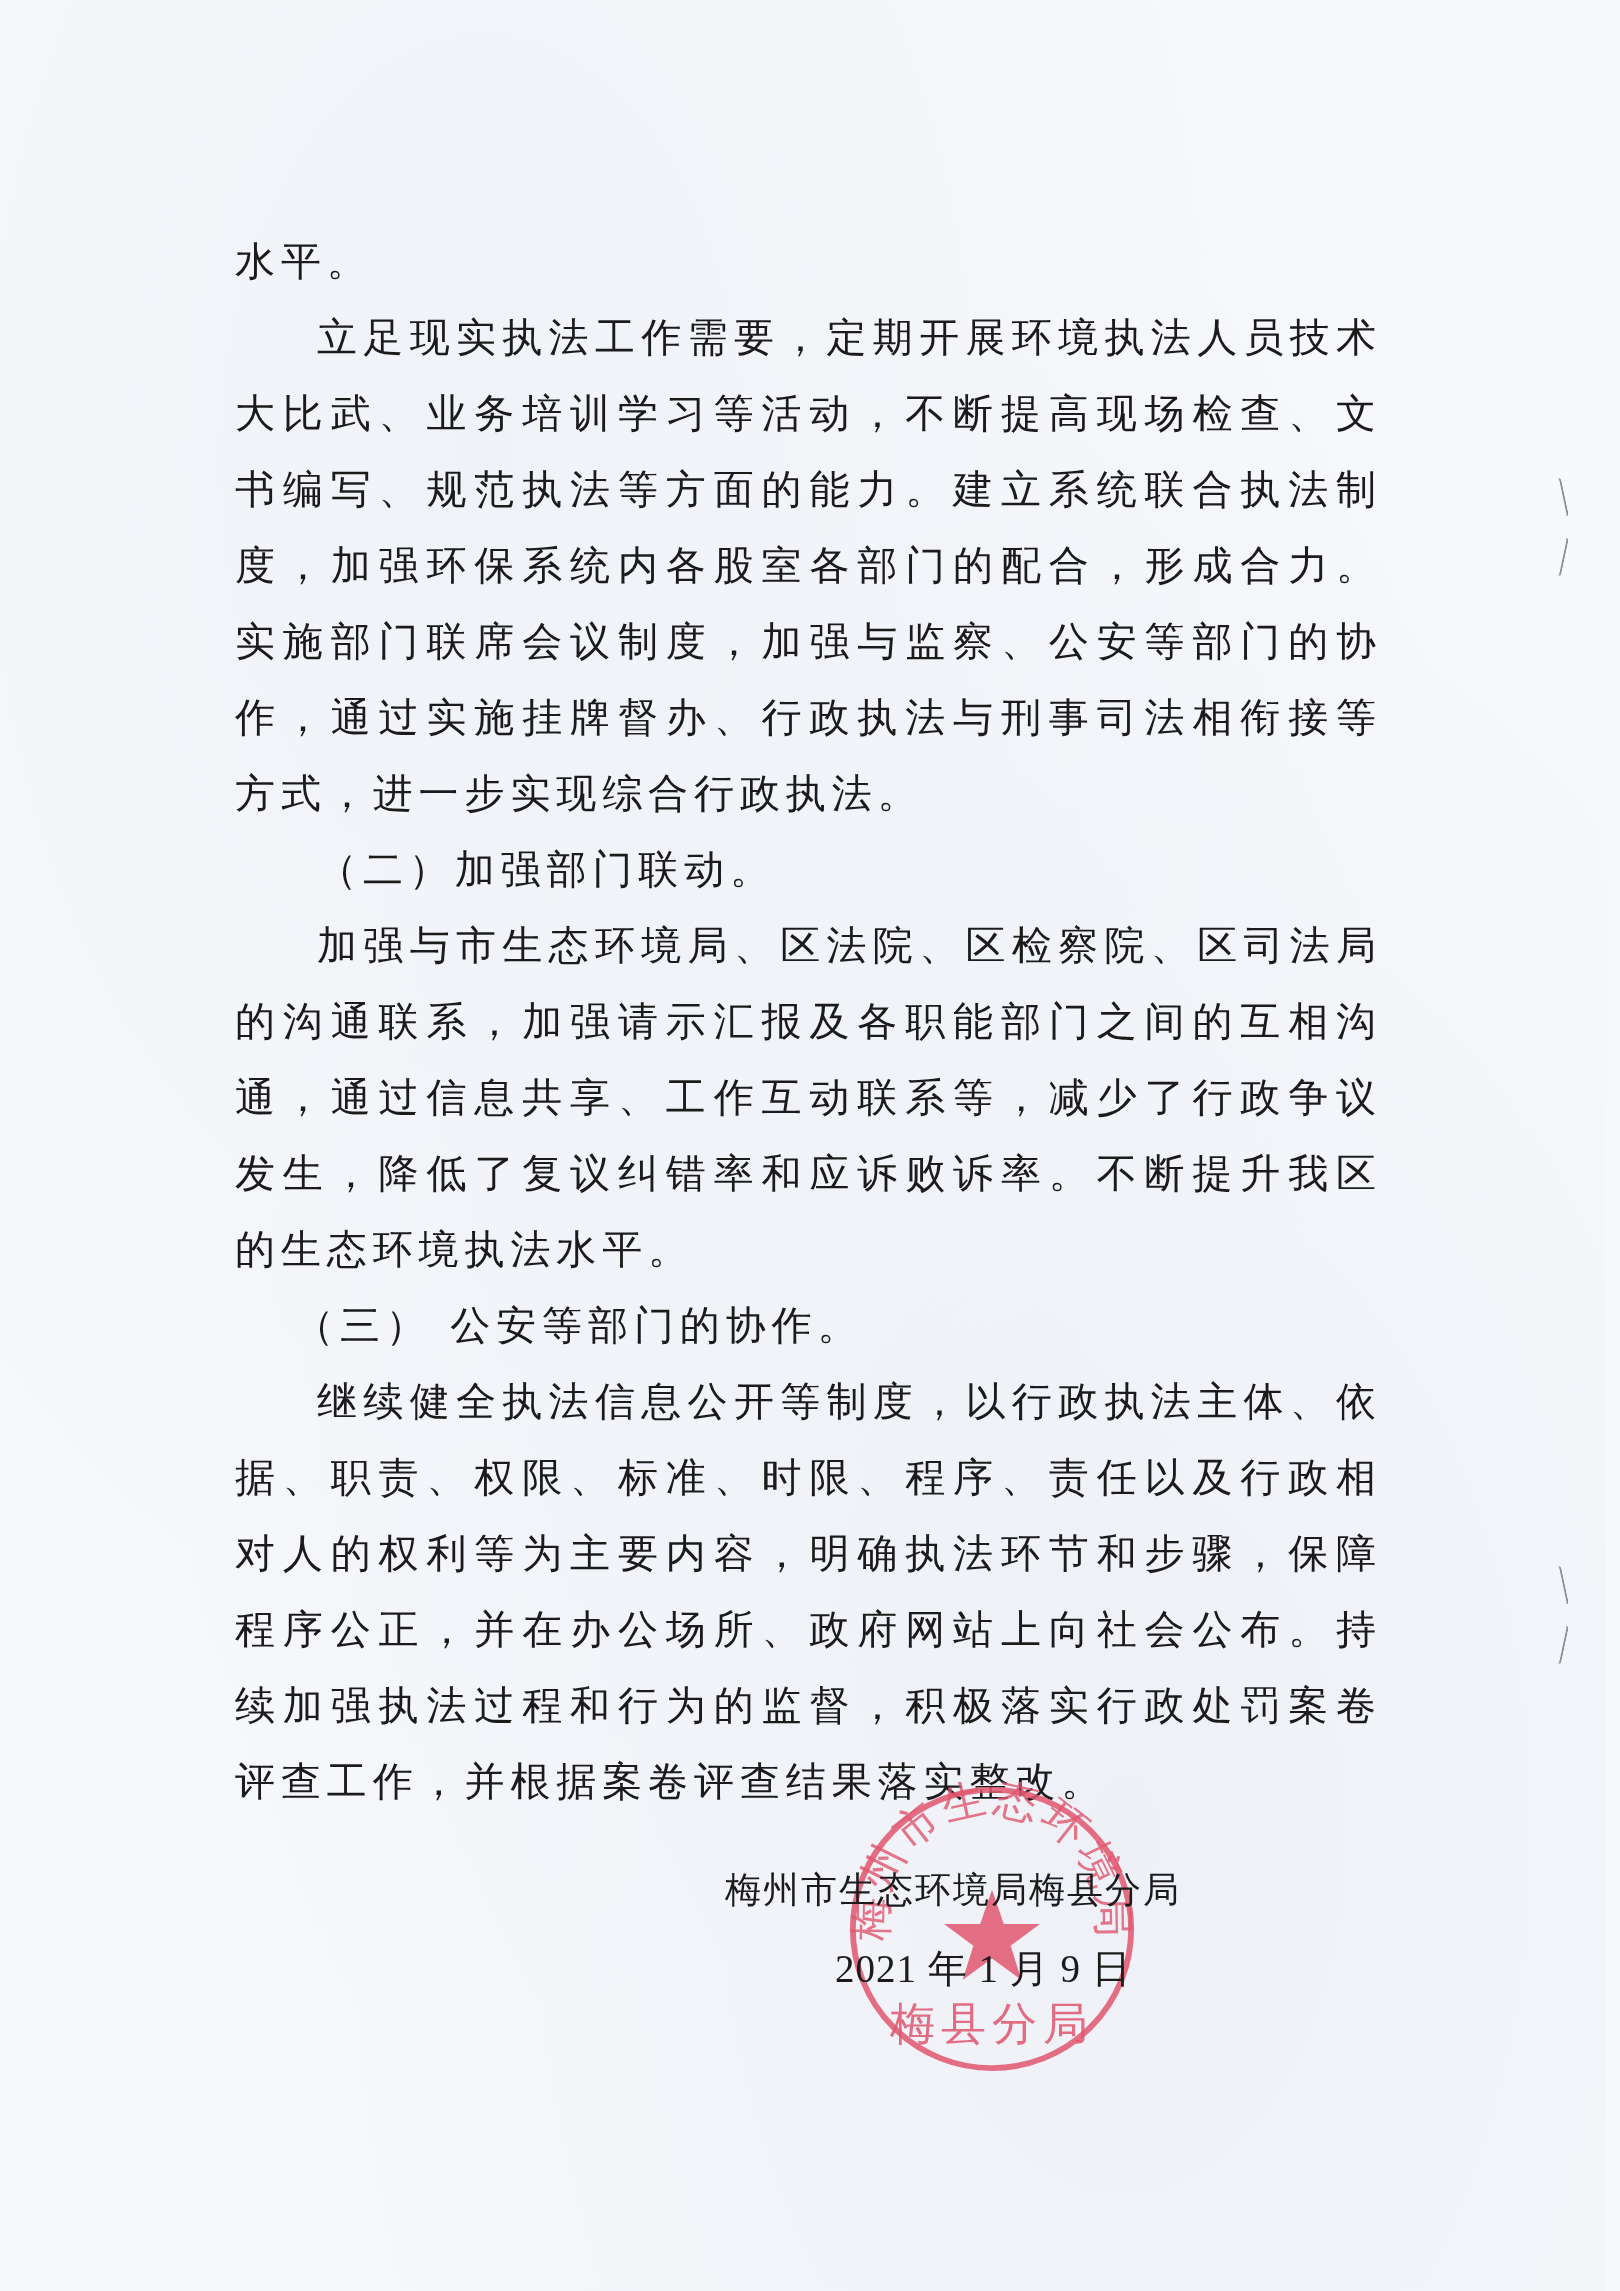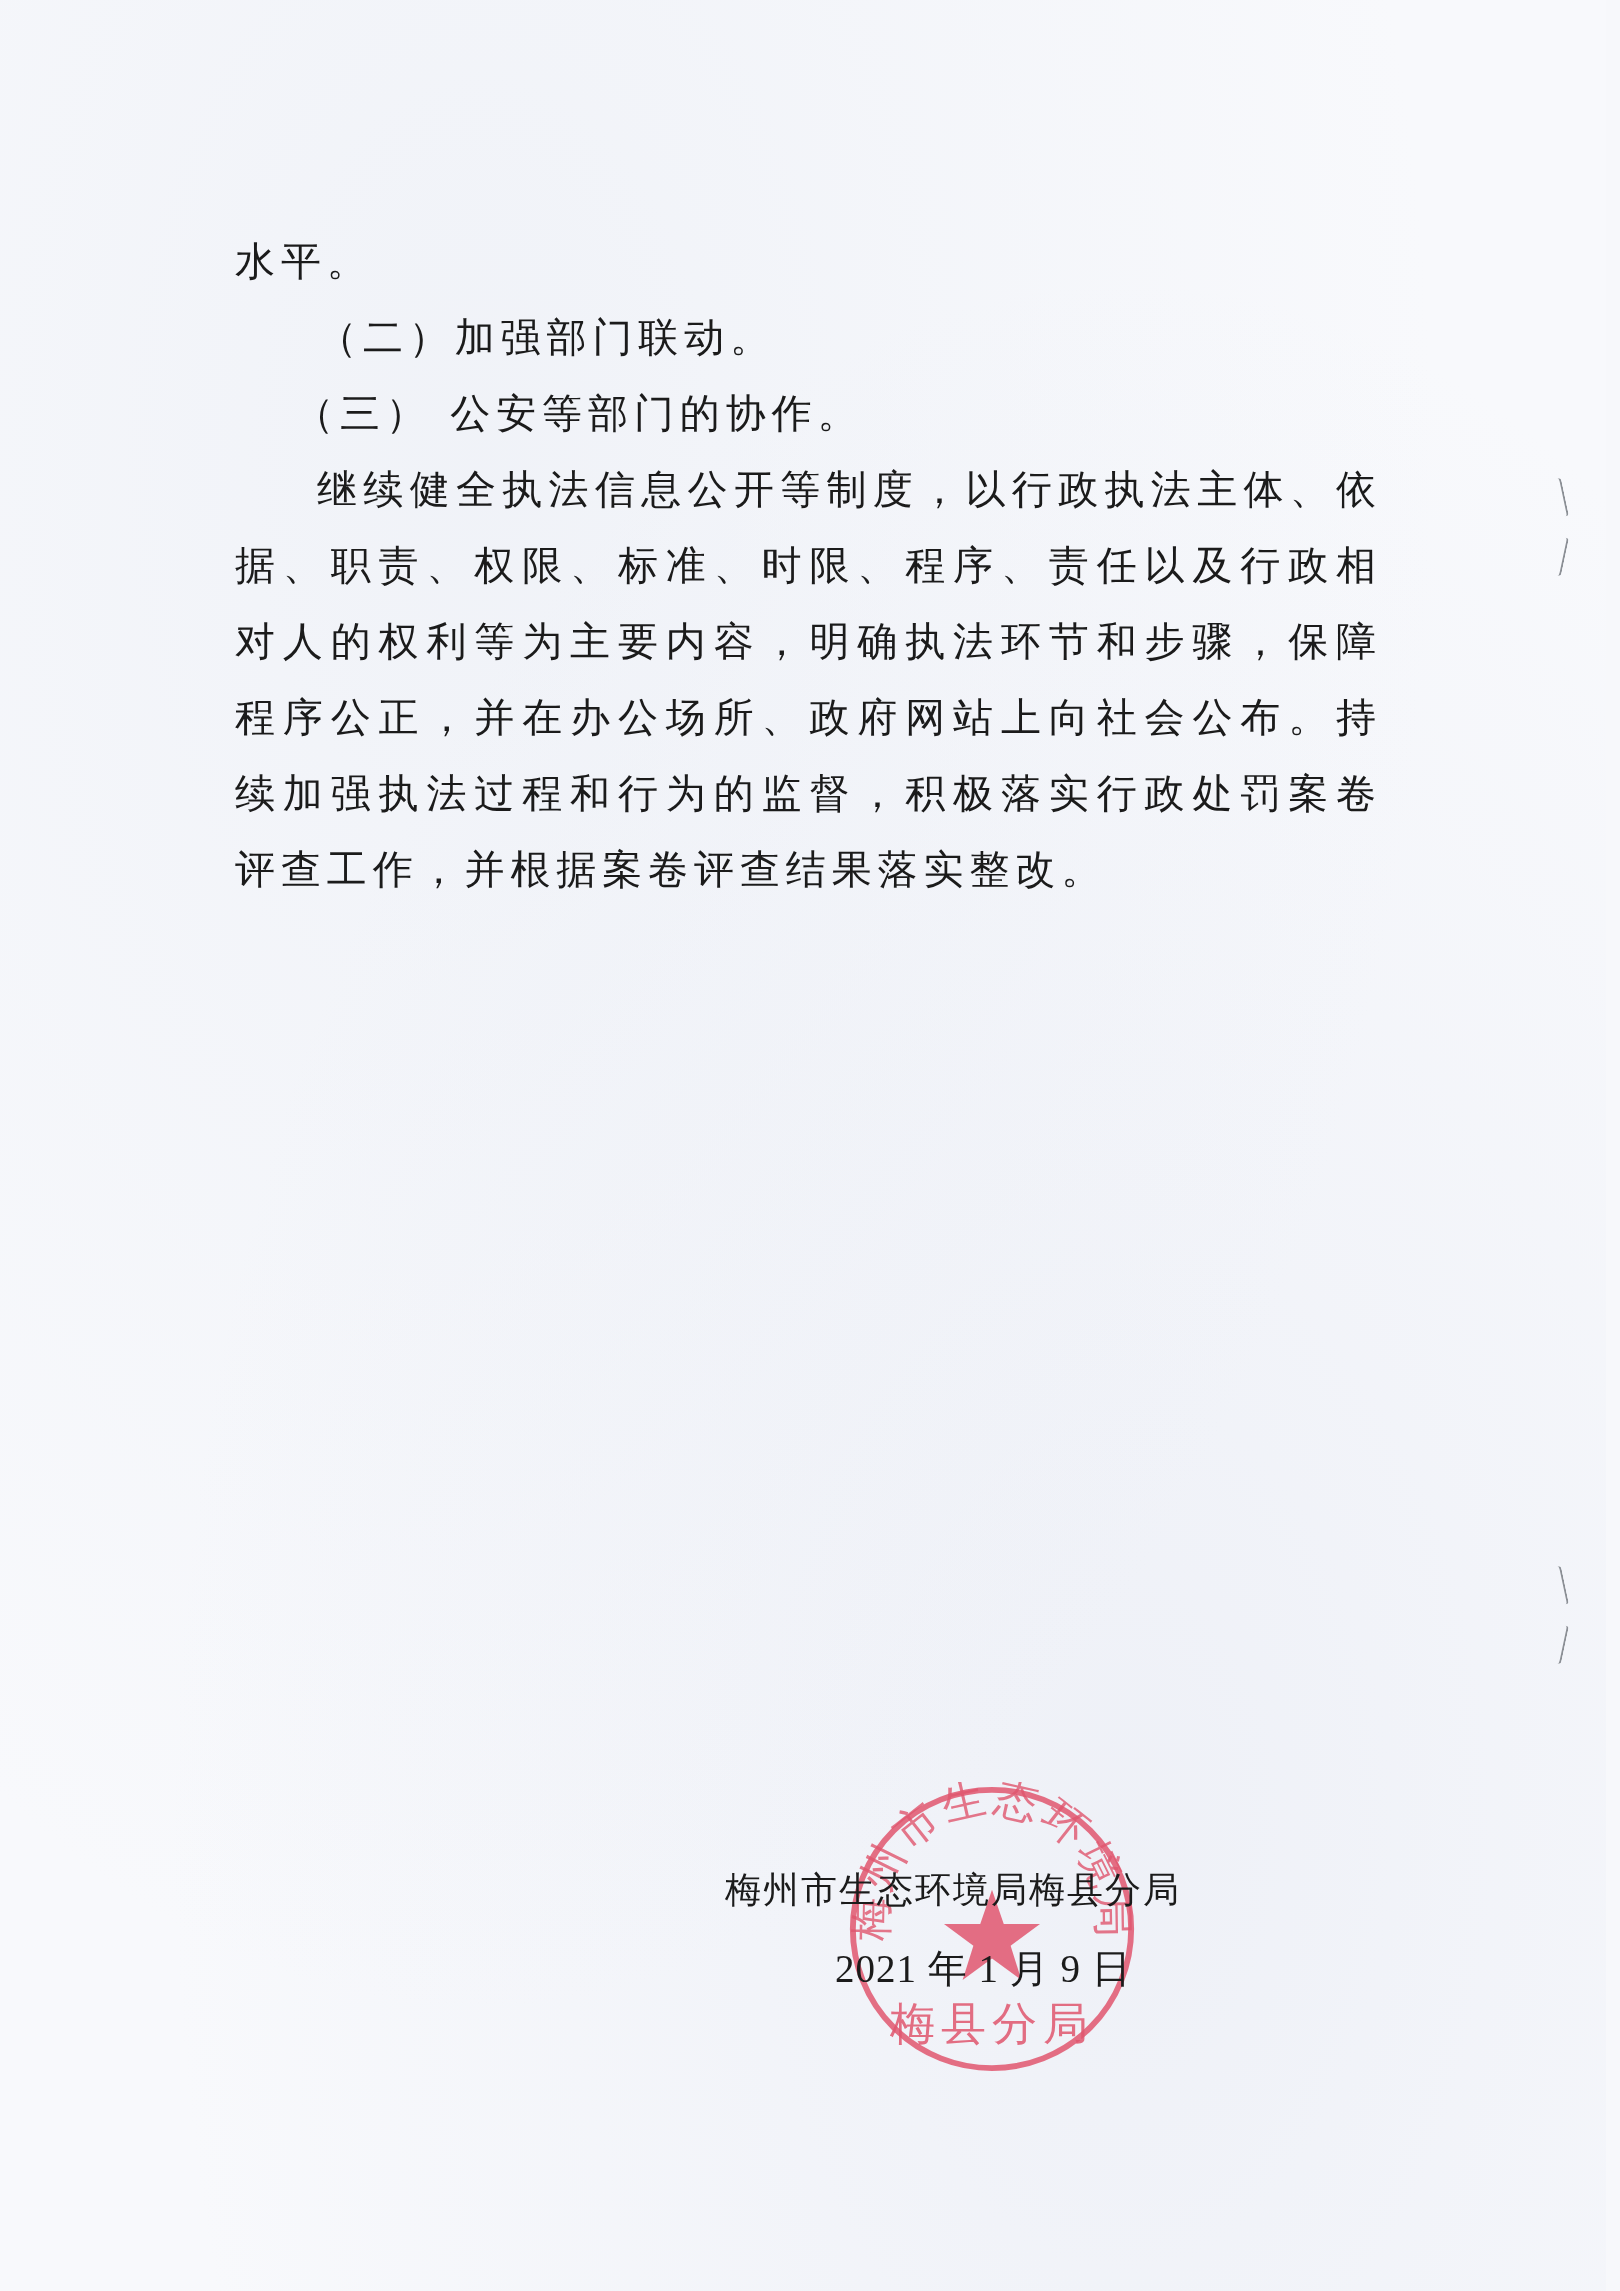--- a/index.html
+++ b/index.html
@@ -45,21 +45,23 @@
       transform: rotate(-12deg);
     }
   </style>
 </head>
 <body>
 
 <div class="page">
 
   <div class="body-text">
     <p class="para noindent">水平。</p>
+    <p class="para">立足现实执法工作需要，定期开展环境执法人员技术大比武、业务培训学习等活动，不断提高现场检查、文书编写、规范执法等方面的能力。建立系统联合执法制度，加强环保系统内各股室各部门的配合，形成合力。实施部门联席会议制度，加强与监察、公安等部门的协作，通过实施挂牌督办、行政执法与刑事司法相衔接等方式，进一步实现综合行政执法。</p>
     <p class="heading">（二）加强部门联动。</p>
+    <p class="para">加强与市生态环境局、区法院、区检察院、区司法局的沟通联系，加强请示汇报及各职能部门之间的互相沟通，通过信息共享、工作互动联系等，减少了行政争议发生，降低了复议纠错率和应诉败诉率。不断提升我区的生态环境执法水平。</p>
     <p class="heading h3">（三） 公安等部门的协作。</p>
     <p class="para">继续健全执法信息公开等制度，以行政执法主体、依据、职责、权限、标准、时限、程序、责任以及行政相对人的权利等为主要内容，明确执法环节和步骤，保障程序公正，并在办公场所、政府网站上向社会公布。持续加强执法过程和行为的监督，积极落实行政处罚案卷评查工作，并根据案卷评查结果落实整改。</p>
   </div>
 
   <svg class="seal" viewBox="0 0 300 300">
     <defs>
       <path id="sealArc" d="M 45 165 A 108 108 0 1 1 255 165"></path>
     </defs>
     <circle cx="150" cy="150" r="142" fill="none" stroke="#e0566e" stroke-width="6" opacity="0.85"></circle>
     <text font-family="DejaVu Sans, sans-serif" font-size="44" fill="#e0566e" opacity="0.8" letter-spacing="4">

